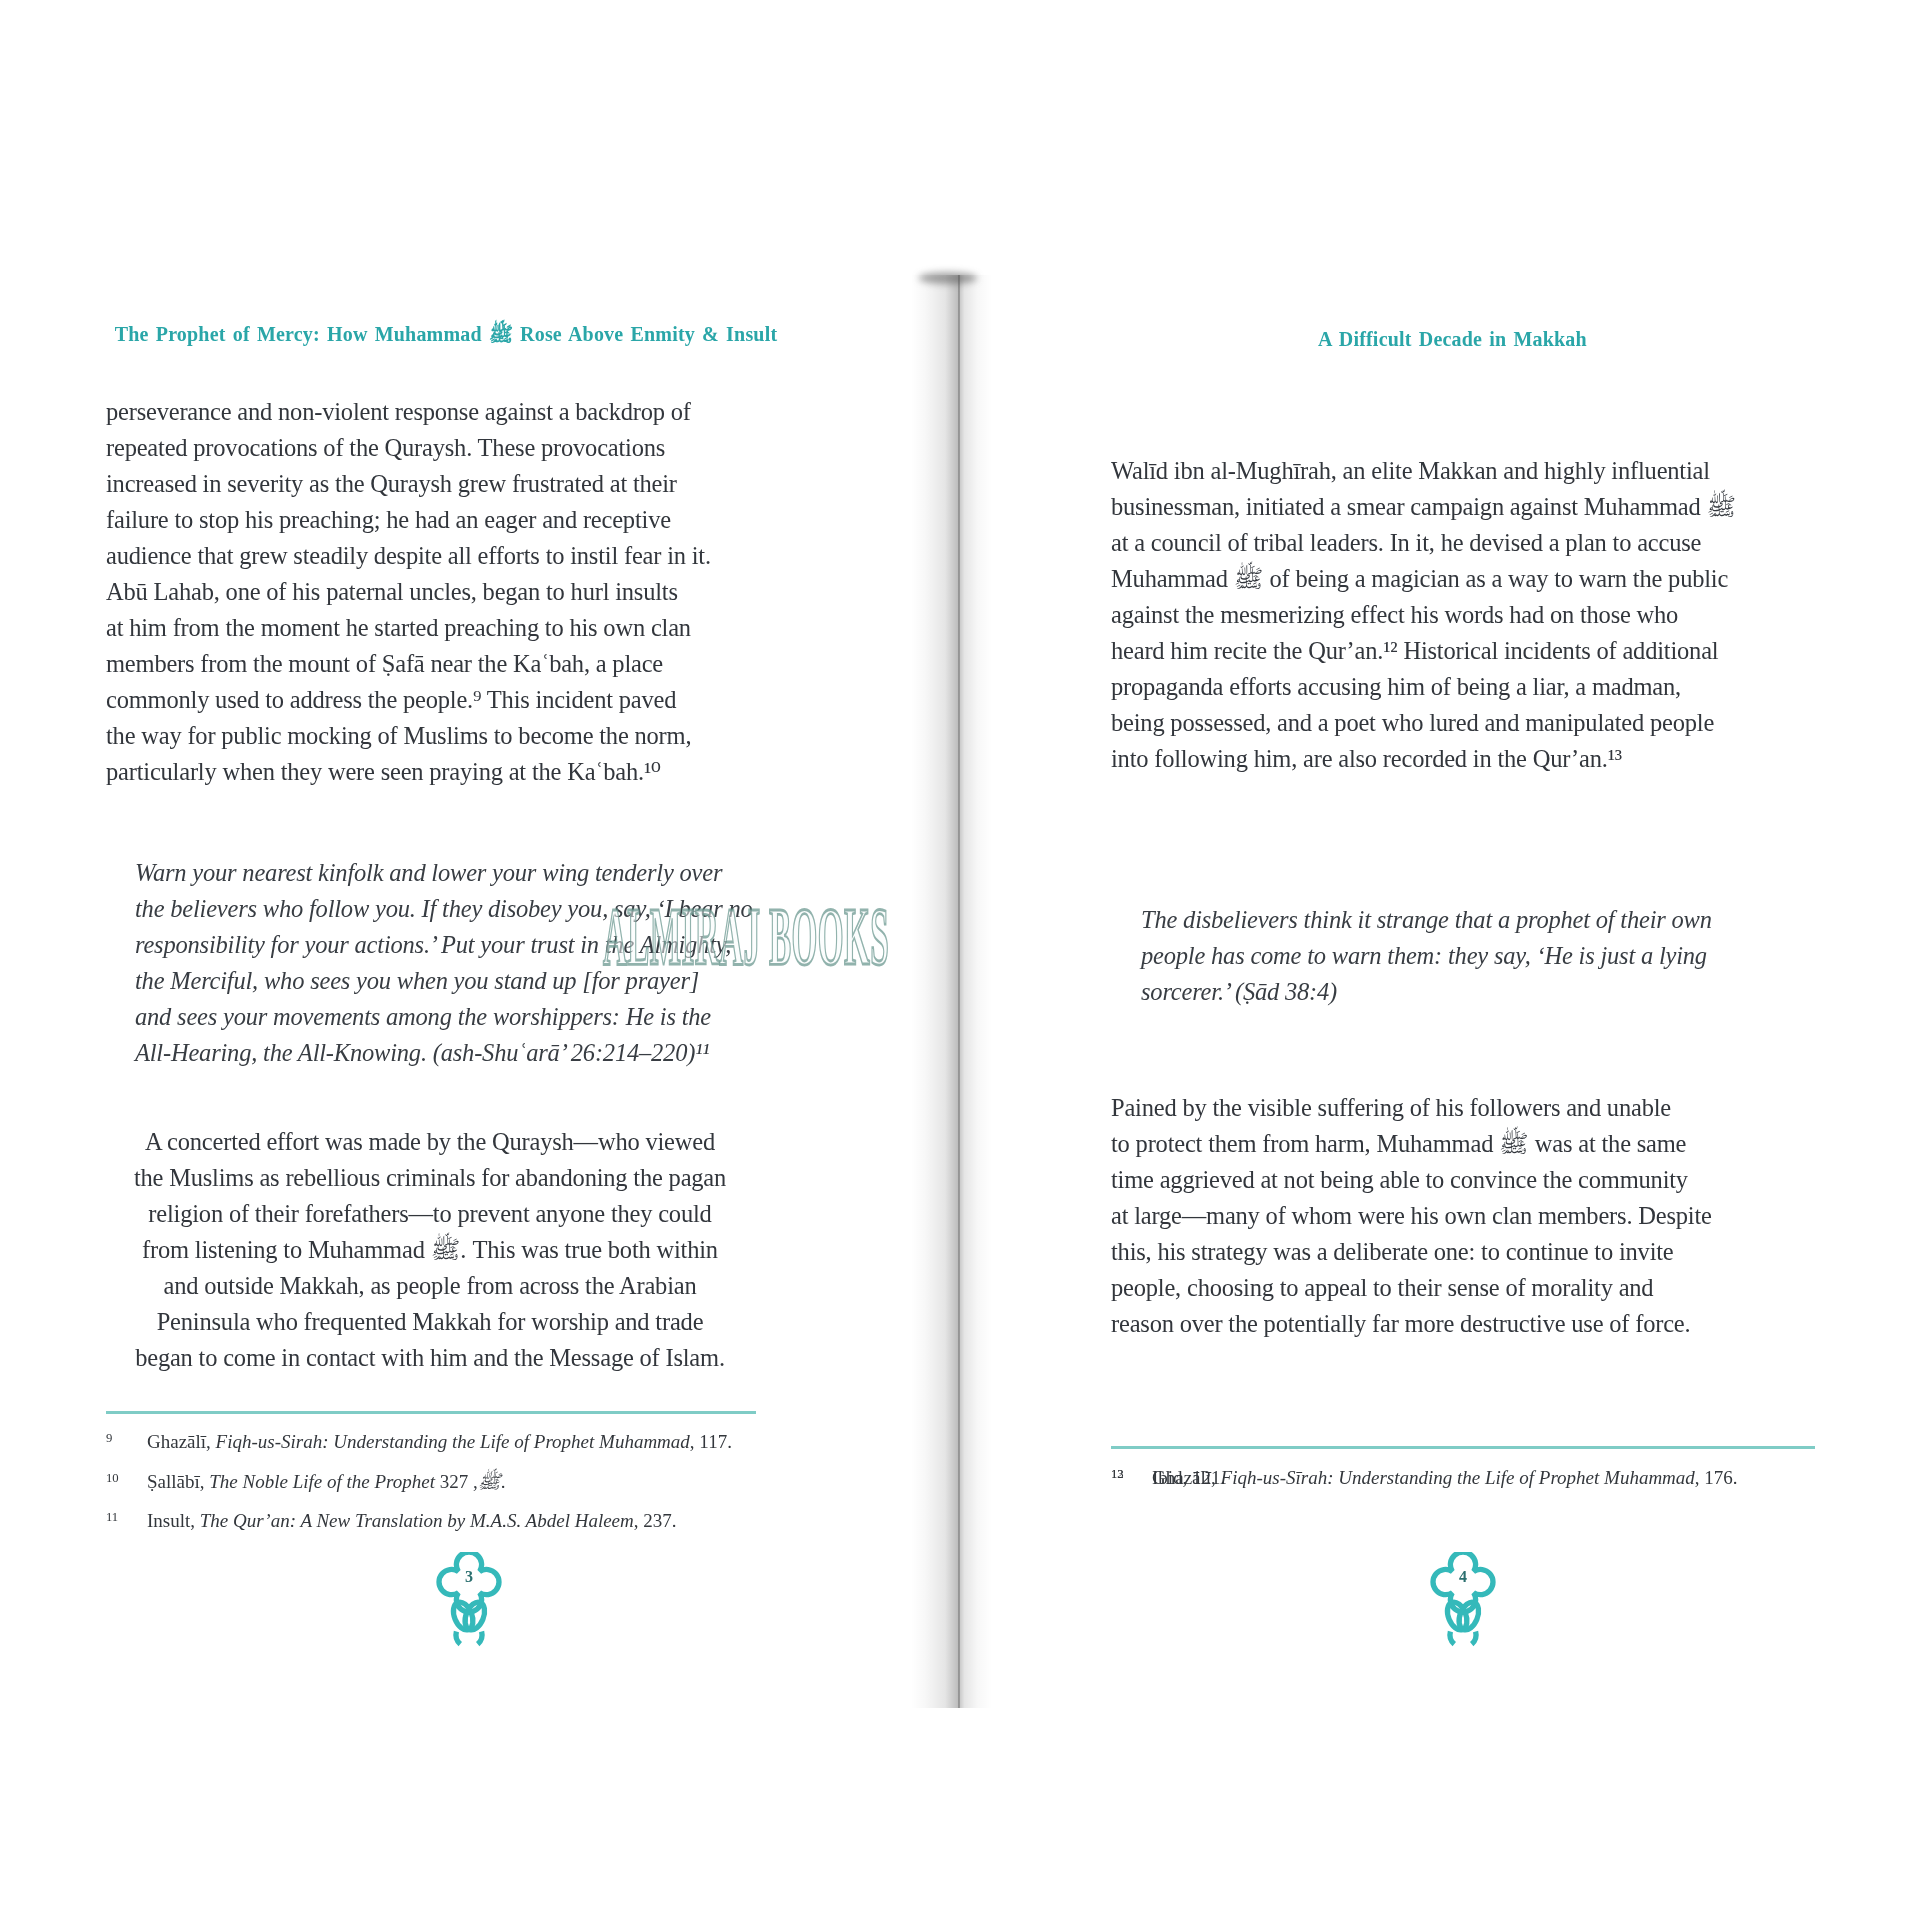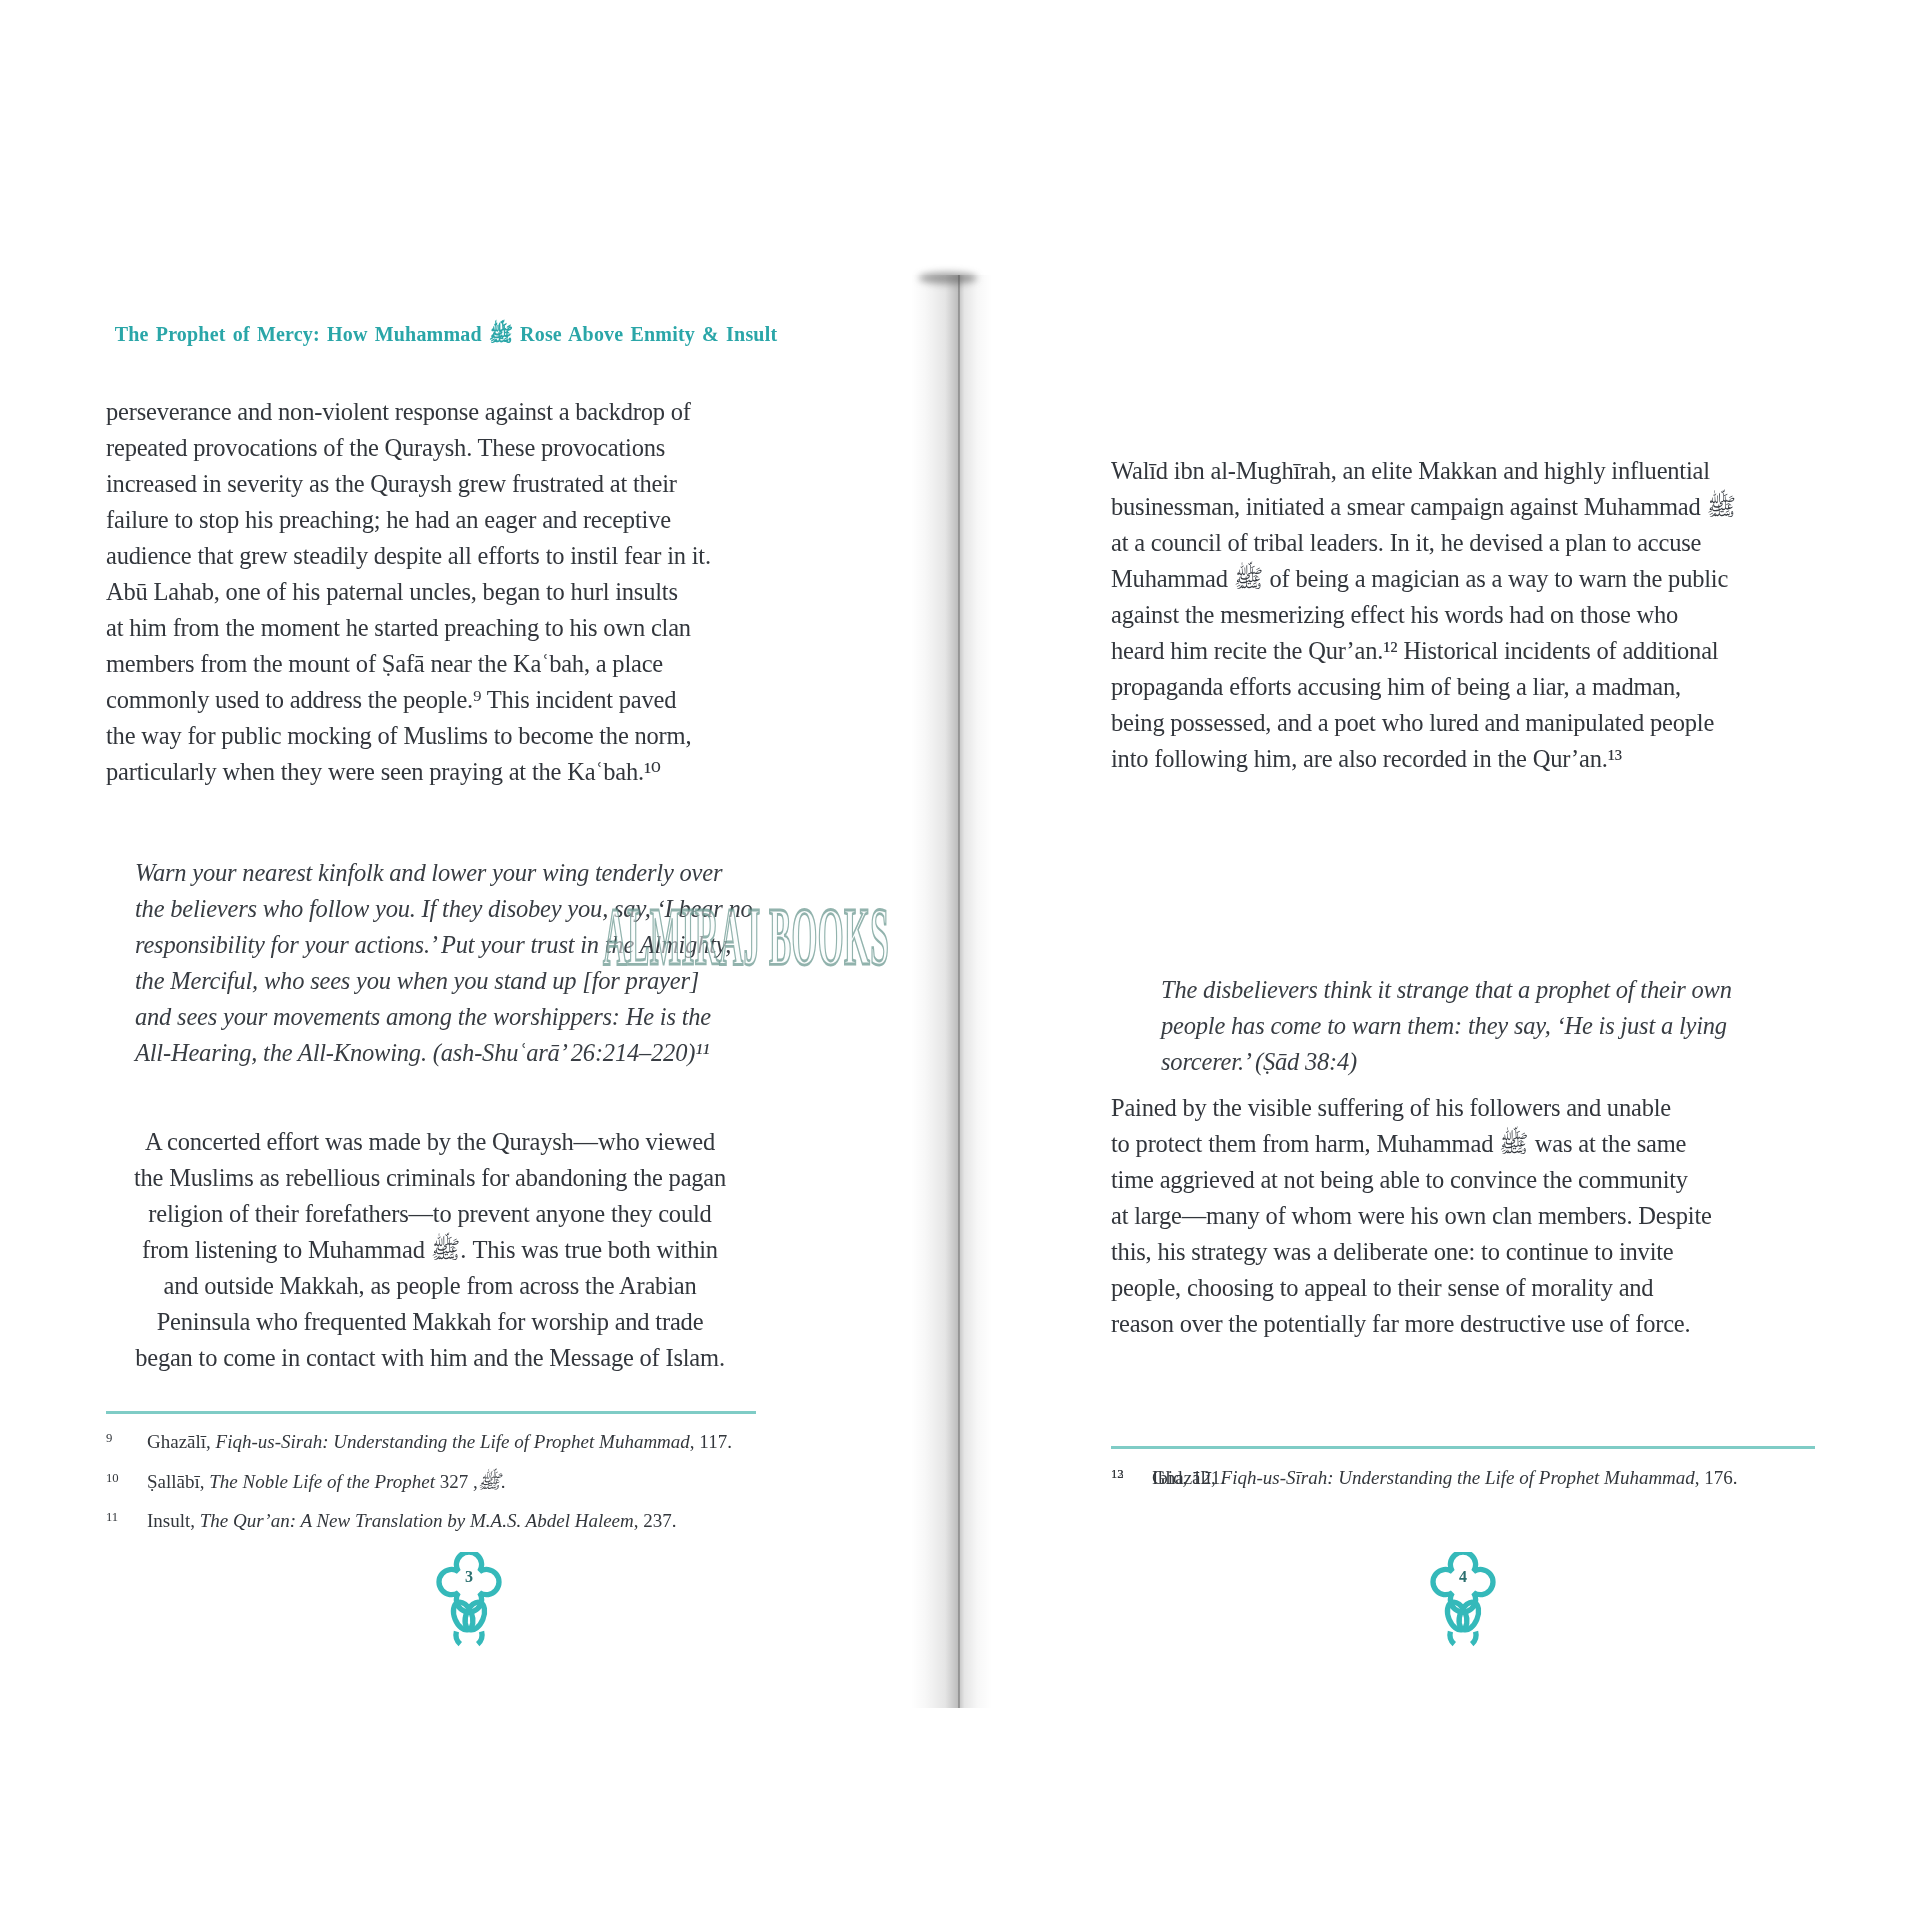--- a/index.html
+++ b/index.html
@@ -98,33 +98,34 @@
       <g stroke="#35b9ba" stroke-width="5.5" fill="none">
         <ellipse cx="28" cy="66" rx="9" ry="15" transform="rotate(-22 28 66)"></ellipse>
         <ellipse cx="40" cy="66" rx="9" ry="15" transform="rotate(22 40 66)"></ellipse>
         <path d="M21,82 q-2,8 4,13"></path>
         <path d="M47,82 q2,8 -4,13"></path>
       </g>
     </svg>
     <span class="pageno">3</span>
   </div>
 
+  <div class="abs running-head" style="left:1111px;top:328px;width:683px;">A Difficult Decade in Makkah</div>
 
   <div class="abs para" style="left:1111px;top:405px;width:683px;margin-top:48px;">Walīd ibn al-Mughīrah, an elite Makkan and highly influential
 businessman, initiated a smear campaign against Muhammad ﷺ
 at a council of tribal leaders. In it, he devised a plan to accuse
 Muhammad ﷺ of being a magician as a way to warn the public
 against the mesmerizing effect his words had on those who
 heard him recite the Qur’an.¹² Historical incidents of additional
 propaganda efforts accusing him of being a liar, a madman,
 being possessed, and a poet who lured and manipulated people
 into following him, are also recorded in the Qur’an.¹³</div>
 
 
-  <div class="abs para quote" style="left:1141px;top:972px;width:640px;margin-left:20px;">The disbelievers think it strange that a prophet of their own
+  <div class="abs para quote" style="left:1141px;top:902px;width:640px;">The disbelievers think it strange that a prophet of their own
 people has come to warn them: they say, ‘He is just a lying
 sorcerer.’ (Ṣād 38:4)</div>
 
   <div class="abs para" style="left:1111px;top:1090px;width:683px;">Pained by the visible suffering of his followers and unable
 to protect them from harm, Muhammad ﷺ was at the same
 time aggrieved at not being able to convince the community
 at large—many of whom were his own clan members. Despite
 this, his strategy was a deliberate one: to continue to invite
 people, choosing to appeal to their sense of morality and
 reason over the potentially far more destructive use of force.</div>

